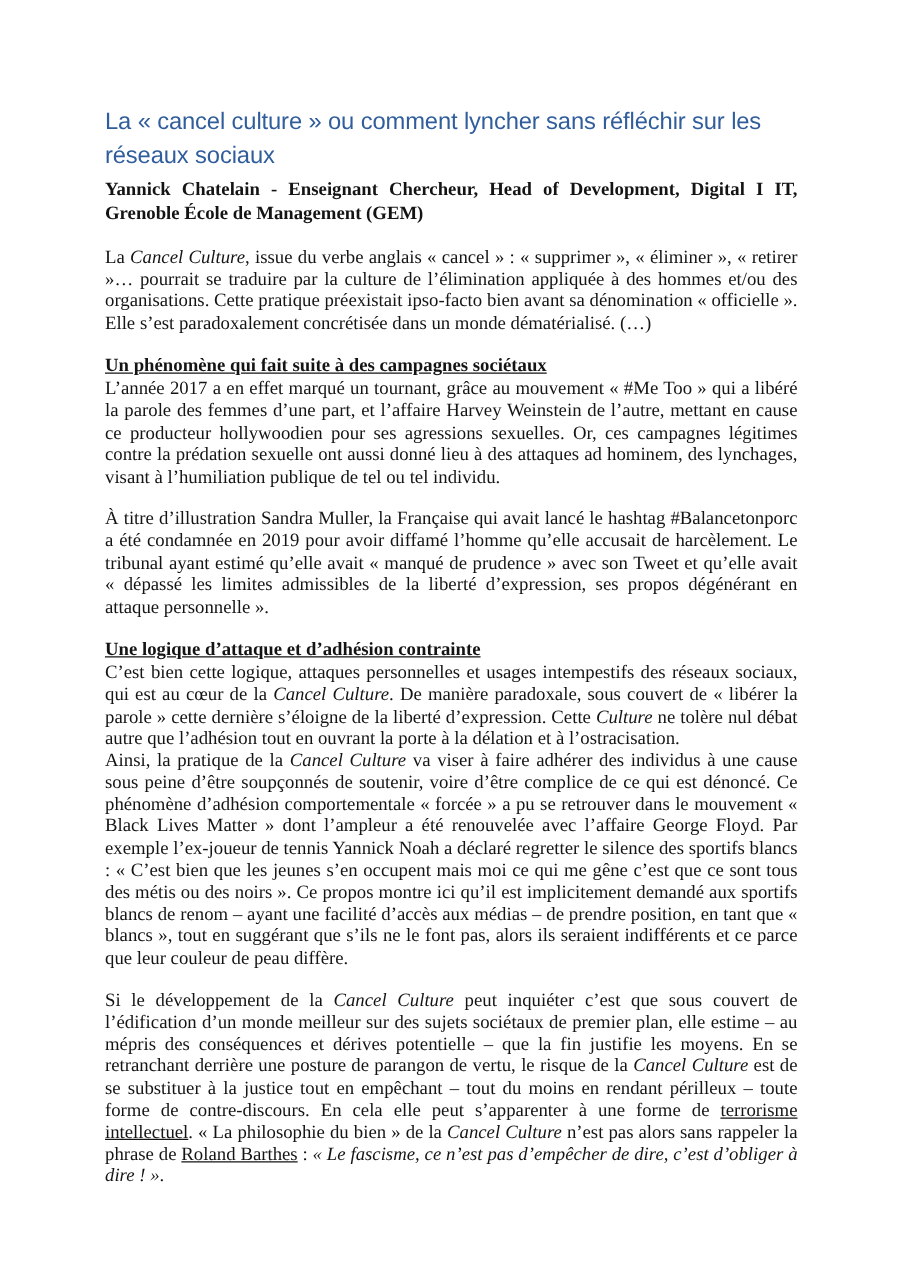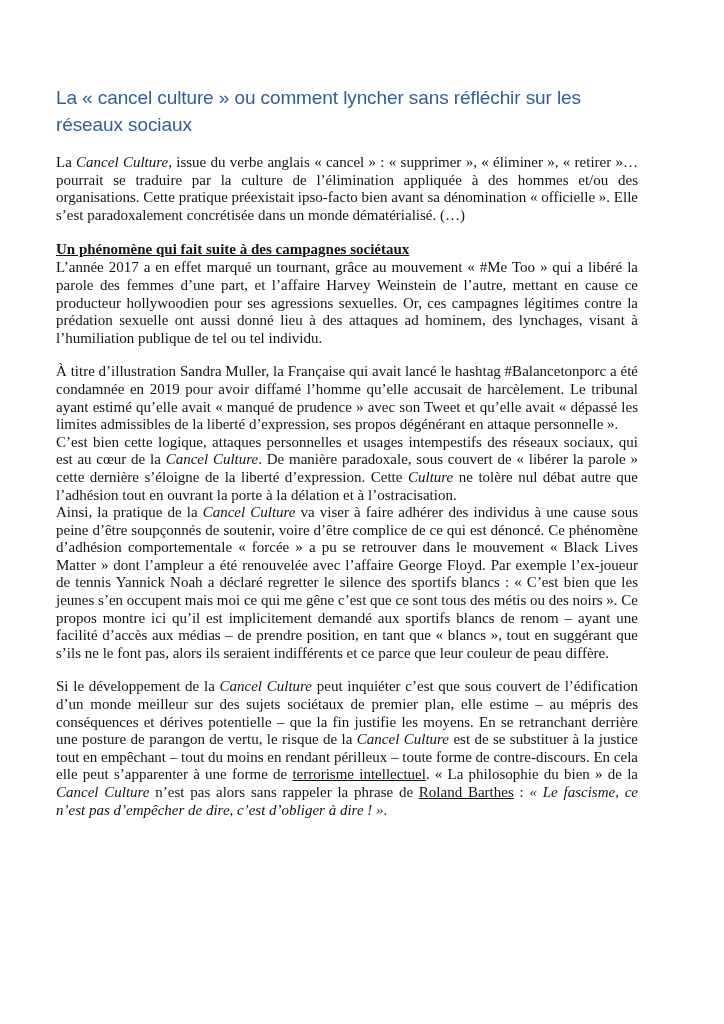--- a/index.html
+++ b/index.html
@@ -6,21 +6,21 @@
     margin: 0;
     padding: 0;
     background: #ffffff;
   }
   .page {
     position: relative;
     box-sizing: border-box;
     width: 724px;
     height: 1024px;
     background: #ffffff;
-    padding: 84px 86px 30px 56px;
+    padding: 84px 86px 30px 84px;
     overflow: hidden;
     font-family: "Liberation Serif", serif;
     color: #141414;
   }
   .title {
     font-family: "Liberation Sans", sans-serif;
     font-size: 19px;
     line-height: 27px;
     letter-spacing: -0.1px;
     font-weight: normal;
@@ -54,22 +54,24 @@
     margin: 16px 0 1px 0;
   }
   .it { font-style: italic; }
   .ul { text-decoration: underline; }
 </style>
 </head>
 <body>
 
 <div class="page">
   <h1 class="title">La « cancel culture » ou comment lyncher sans réfléchir sur les réseaux sociaux</h1>
+  <div class="author-line">Yannick Chatelain - Enseignant Chercheur, Head of Development, Digital I IT, Grenoble École de Management (GEM)</div>
   <div>
       <div class="para"><span>La </span><span class="it">Cancel Culture</span><span>, issue du verbe anglais « cancel » : « supprimer », « éliminer », « retirer »… pourrait se traduire par la culture de l’élimination appliquée à des hommes et/ou des organisations. Cette pratique préexistait ipso-facto bien avant sa dénomination « officielle ». Elle s’est paradoxalement concrétisée dans un monde dématérialisé. (…)</span></div>
       <div class="section-heading">Un phénomène qui fait suite à des campagnes sociétaux</div>
       <div class="para flush"><span>L’année 2017 a en effet marqué un tournant, grâce au mouvement « #Me Too » qui a libéré la parole des femmes d’une part, et l’affaire Harvey Weinstein de l’autre, mettant en cause ce producteur hollywoodien pour ses agressions sexuelles. Or, ces campagnes légitimes contre la prédation sexuelle ont aussi donné lieu à des attaques ad hominem, des lynchages, visant à l’humiliation publique de tel ou tel individu.</span></div>
       <div class="para"><span>À titre d’illustration Sandra Muller, la Française qui avait lancé le hashtag #Balancetonporc a été condamnée en 2019 pour avoir diffamé l’homme qu’elle accusait de harcèlement. Le tribunal ayant estimé qu’elle avait « manqué de prudence » avec son Tweet et qu’elle avait « dépassé les limites admissibles de la liberté d’expression, ses propos dégénérant en attaque personnelle ».</span></div>
+      <div class="section-heading">Une logique d’attaque et d’adhésion contrainte</div>
       <div class="para flush"><span>C’est bien cette logique, attaques personnelles et usages intempestifs des réseaux sociaux, qui est au cœur de la </span><span class="it">Cancel Culture</span><span>. De manière paradoxale, sous couvert de « libérer la parole » cette dernière s’éloigne de la liberté d’expression. Cette </span><span class="it">Culture</span><span> ne tolère nul débat autre que l’adhésion tout en ouvrant la porte à la délation et à l’ostracisation.</span></div>
       <div class="para flush"><span>Ainsi, la pratique de la </span><span class="it">Cancel Culture</span><span> va viser à faire adhérer des individus à une cause sous peine d’être soupçonnés de soutenir, voire d’être complice de ce qui est dénoncé. Ce phénomène d’adhésion comportementale « forcée » a pu se retrouver dans le mouvement « Black Lives Matter » dont l’ampleur a été renouvelée avec l’affaire George Floyd. Par exemple l’ex-joueur de tennis Yannick Noah a déclaré regretter le silence des sportifs blancs : « C’est bien que les jeunes s’en occupent mais moi ce qui me gêne c’est que ce sont tous des métis ou des noirs ». Ce propos montre ici qu’il est implicitement demandé aux sportifs blancs de renom – ayant une facilité d’accès aux médias – de prendre position, en tant que « blancs », tout en suggérant que s’ils ne le font pas, alors ils seraient indifférents et ce parce que leur couleur de peau diffère.</span></div>
       <div class="para"><span>Si le développement de la </span><span class="it">Cancel Culture</span><span> peut inquiéter c’est que sous couvert de l’édification d’un monde meilleur sur des sujets sociétaux de premier plan, elle estime – au mépris des conséquences et dérives potentielle – que la fin justifie les moyens. En se retranchant derrière une posture de parangon de vertu, le risque de la </span><span class="it">Cancel Culture</span><span> est de se substituer à la justice tout en empêchant – tout du moins en rendant périlleux – toute forme de contre-discours. En cela elle peut s’apparenter à une forme de </span><span class="ul">terrorisme intellectuel</span><span>. « La philosophie du bien » de la </span><span class="it">Cancel Culture</span><span> n’est pas alors sans rappeler la phrase de </span><span class="ul">Roland Barthes</span><span> : </span><span class="it">« Le fascisme, ce n’est pas d’empêcher de dire, c’est d’obliger à dire ! »</span><span>.</span></div>
     </div>
 </div>
 
 </body></html>

